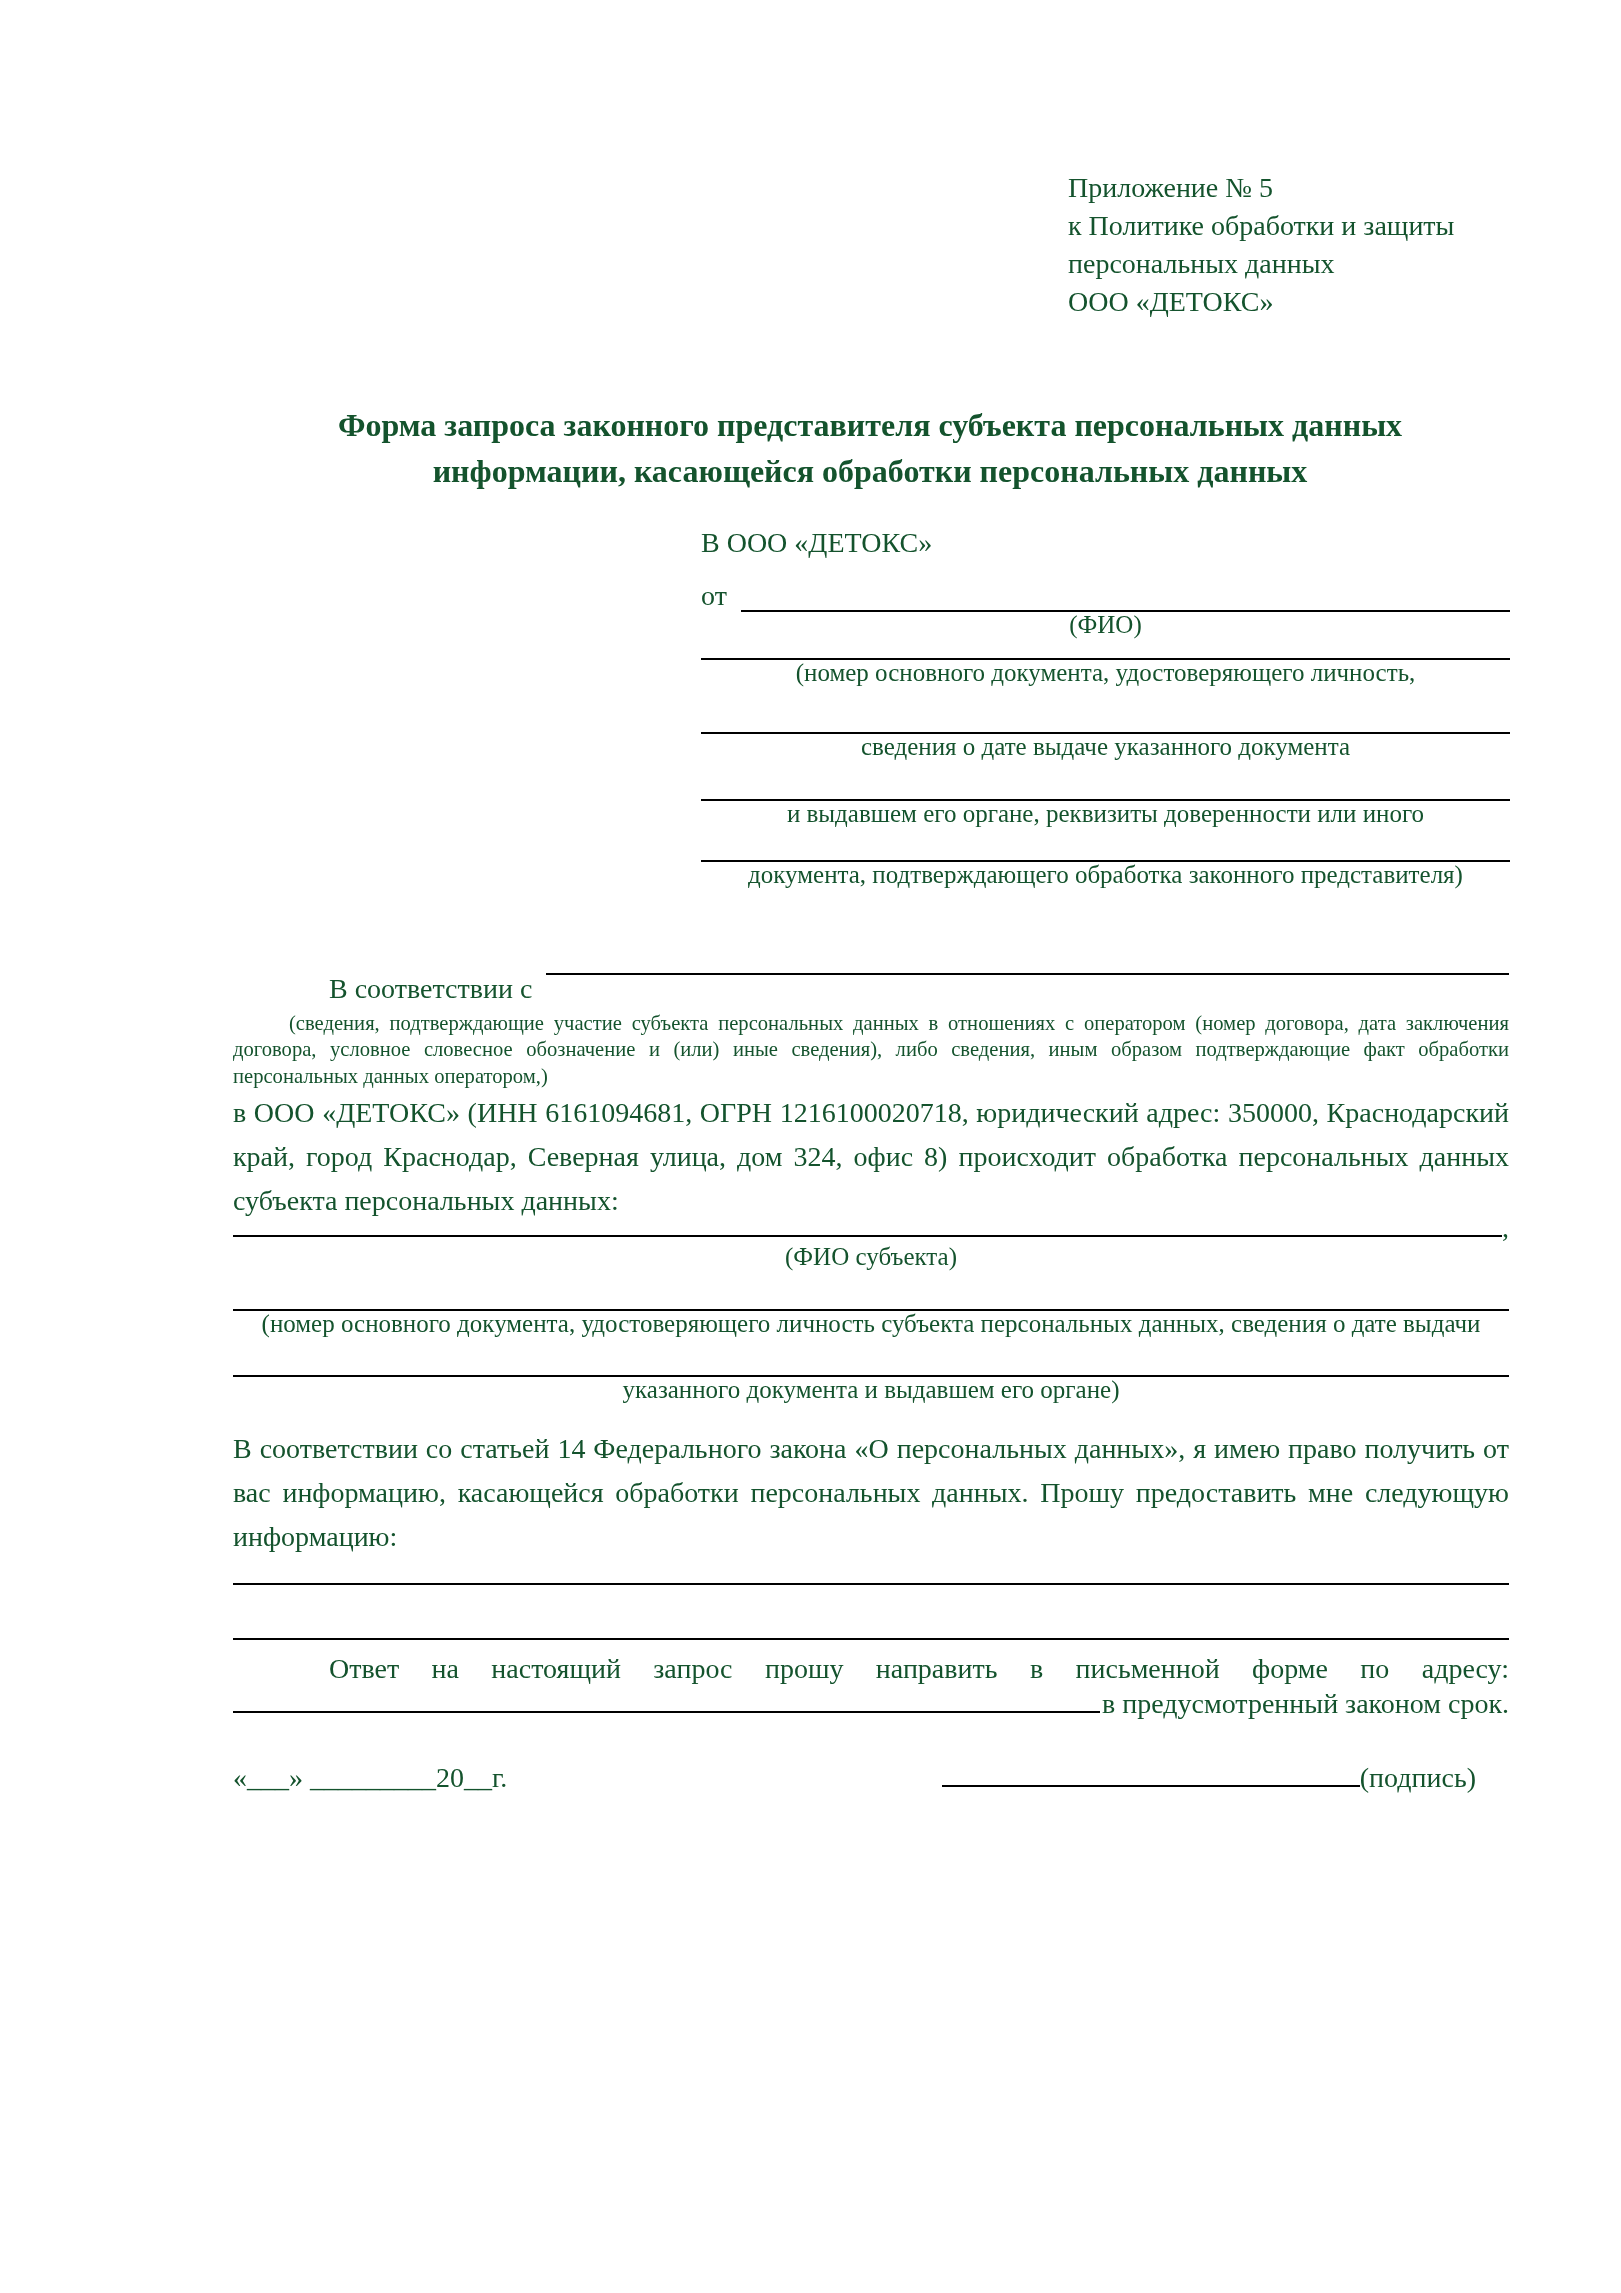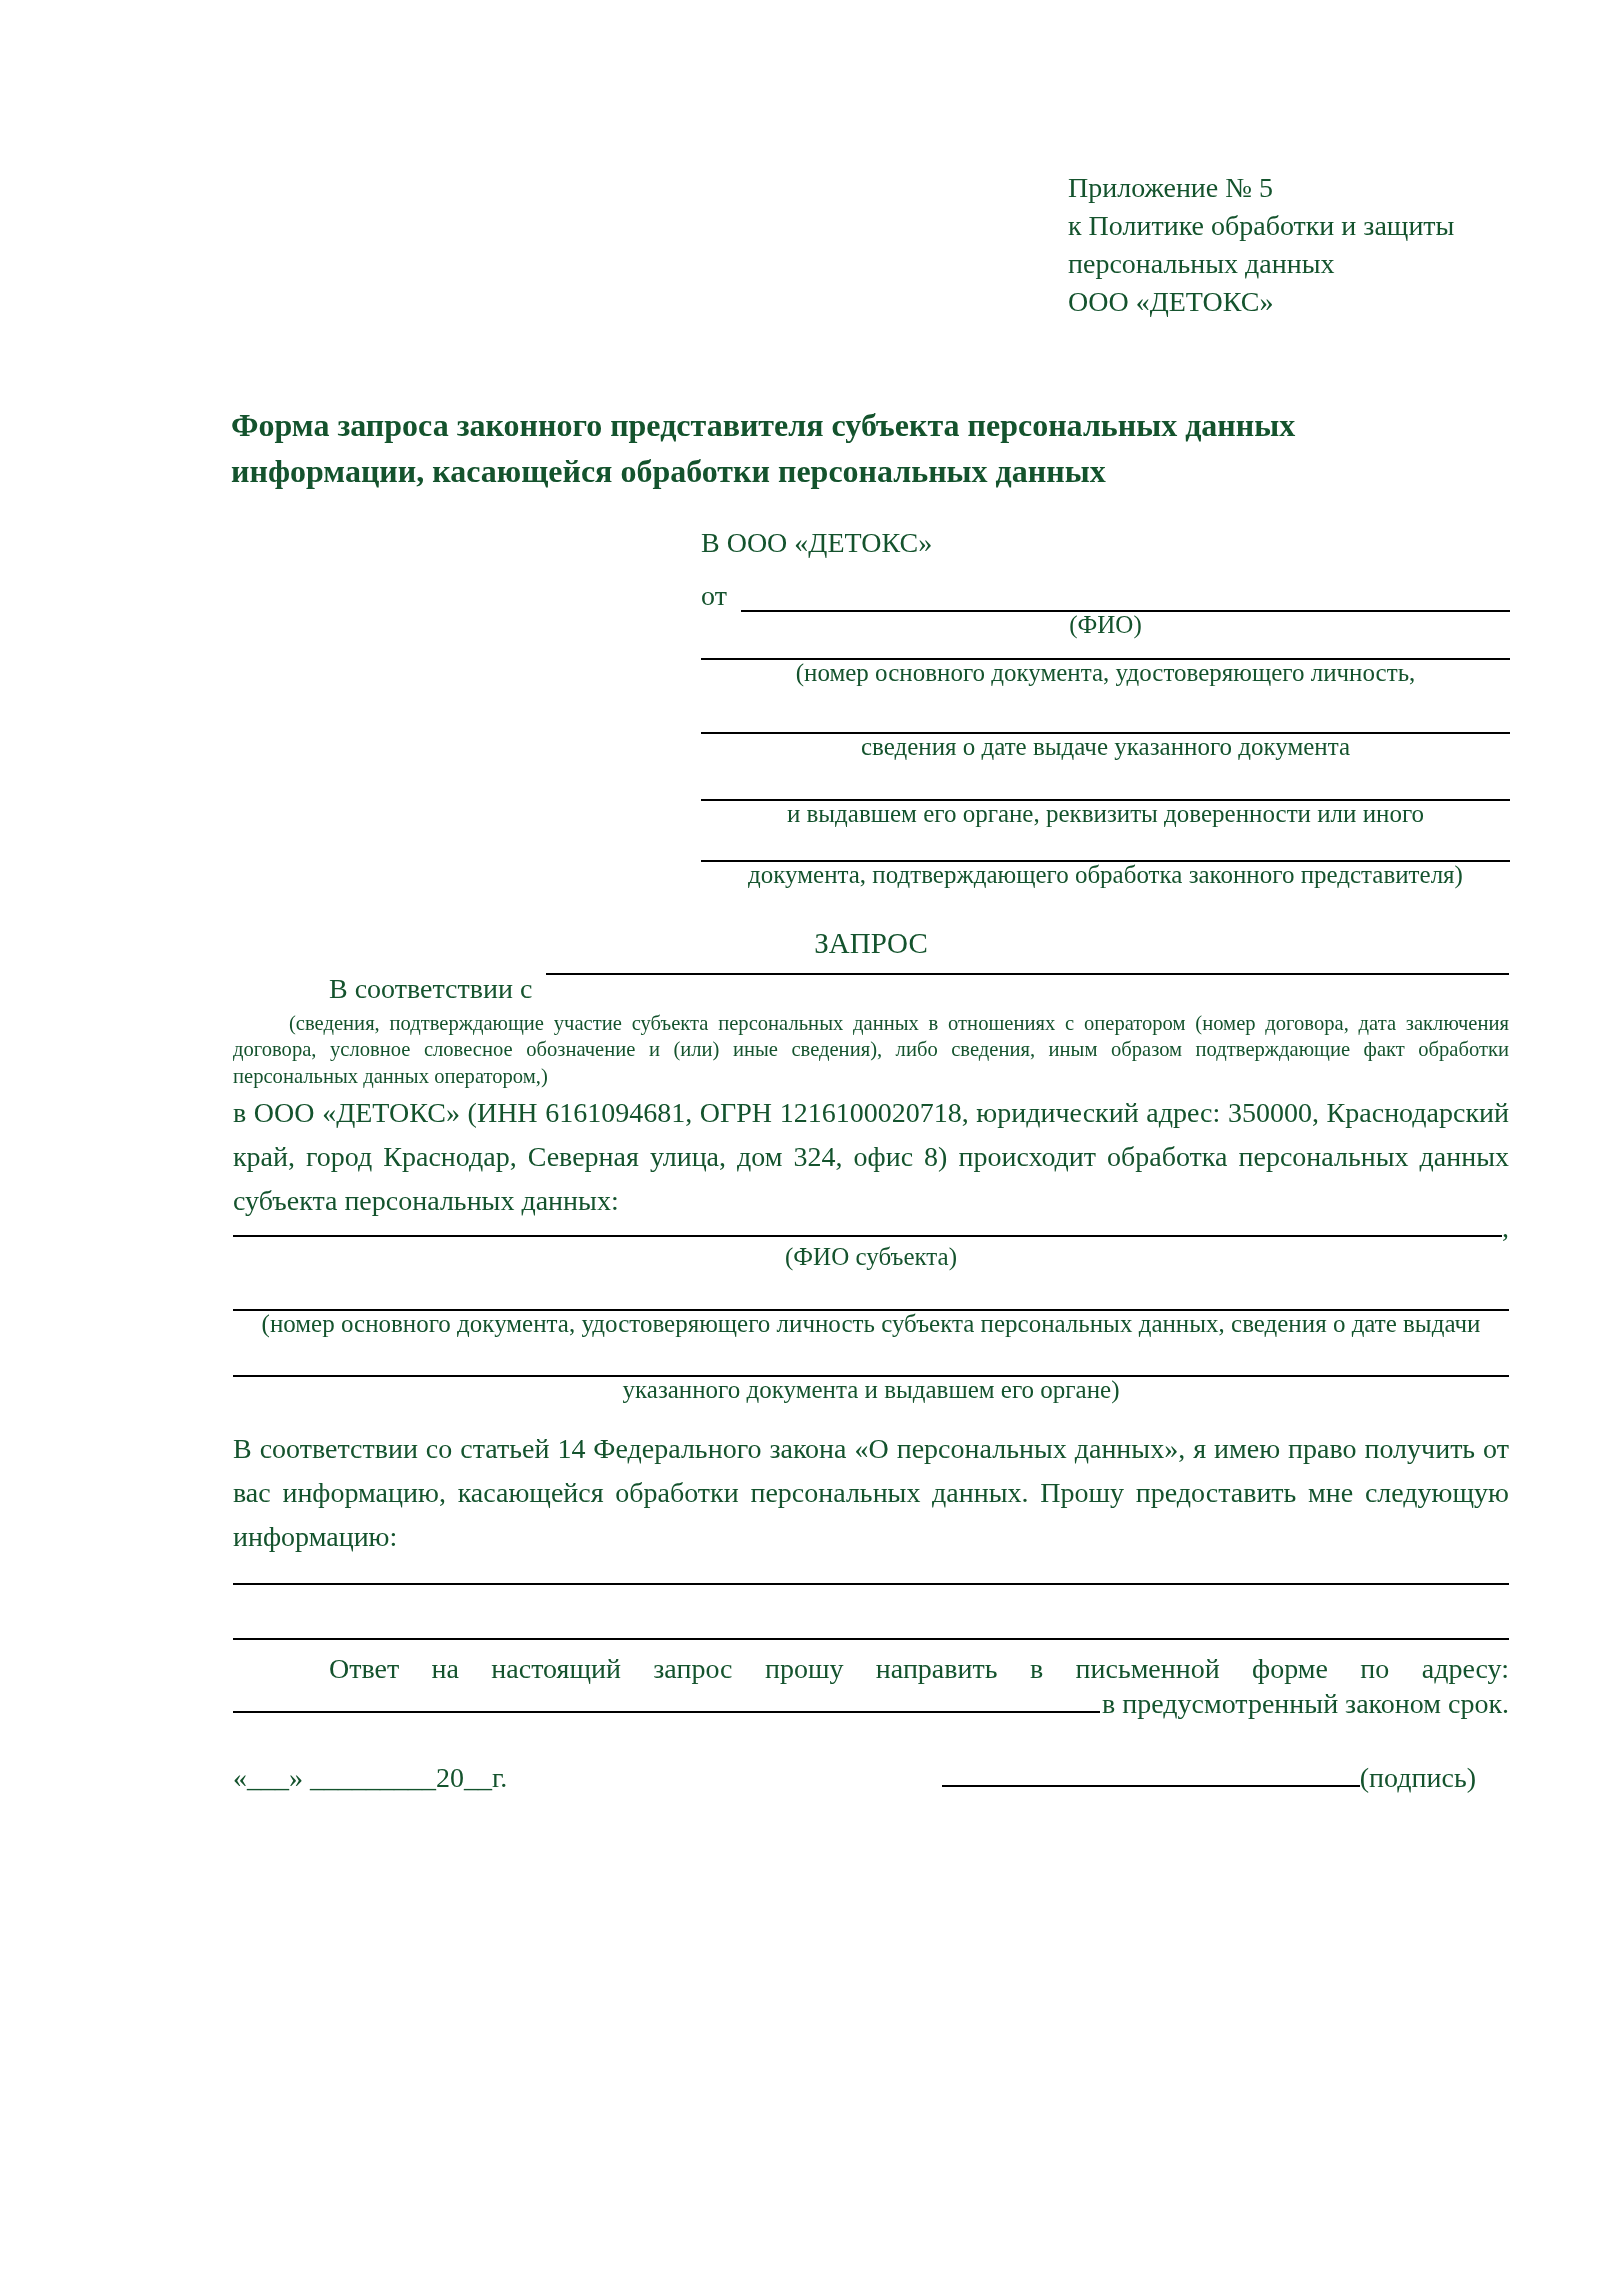--- a/index.html
+++ b/index.html
@@ -11,21 +11,21 @@
     color:#14532d;
     font-family:"Liberation Serif","DejaVu Serif",serif;
     font-size:28px;
     overflow:hidden;
   }
   
   .header{position:absolute;left:1068px;top:169px;line-height:38px;}
   
   .title{
     position:absolute;left:231px;right:112px;top:402px;
-    font-weight:bold;font-size:32px;line-height:46px;
+    text-align:center;font-weight:bold;font-size:32px;line-height:46px;
   }
   
   .addressee{position:absolute;left:701px;width:809px;top:527px;}
   .addr-to{height:44px;}
   .from-row{display:flex;align-items:flex-end;height:41px;}
   .from-row .from-label{padding-right:13.7px;line-height:33px;}
   .fill{flex:1;border-bottom:2px solid #000;height:0;}
   .cap{font-size:25px;text-align:center;height:25.5px;line-height:25.5px;white-space:nowrap;overflow:visible;}
   .field{border-bottom:2.9px solid #000;}
   .f1{height:20.6px;} .f2{height:46px;} .f3{height:40px;} .f4{height:33px;}
@@ -84,21 +84,20 @@
     <div class="field f1"></div>
     <div class="cap">(номер основного документа, удостоверяющего личность,</div>
     <div class="field f2"></div>
     <div class="cap">сведения о дате выдаче указанного документа</div>
     <div class="field f3"></div>
     <div class="cap">и выдавшем его органе, реквизиты доверенности или иного</div>
     <div class="field f4"></div>
     <div class="cap">документа, подтверждающего обработка законного представителя)</div>
   </div>
 
-  <div class="zapros">ЗАПРОС</div>
 
   <div class="main">
     <div class="intro-row">
       <span class="intro-label">В соответствии с</span>
       <span class="fill"></span>
     </div>
     <div class="small-par">(сведения, подтверждающие участие субъекта персональных данных в отношениях с оператором (номер договора, дата заключения договора, условное словесное обозначение и (или) иные сведения), либо сведения, иным образом подтверждающие факт обработки персональных данных оператором,)</div>
     <div class="par">в ООО «ДЕТОКС» (ИНН 6161094681, ОГРН 1216100020718, юридический адрес: 350000, Краснодарский край, город Краснодар, Северная улица, дом 324, офис 8) происходит обработка персональных данных субъекта персональных данных:</div>
     <div class="fio-row">
       <span class="fill"></span>

